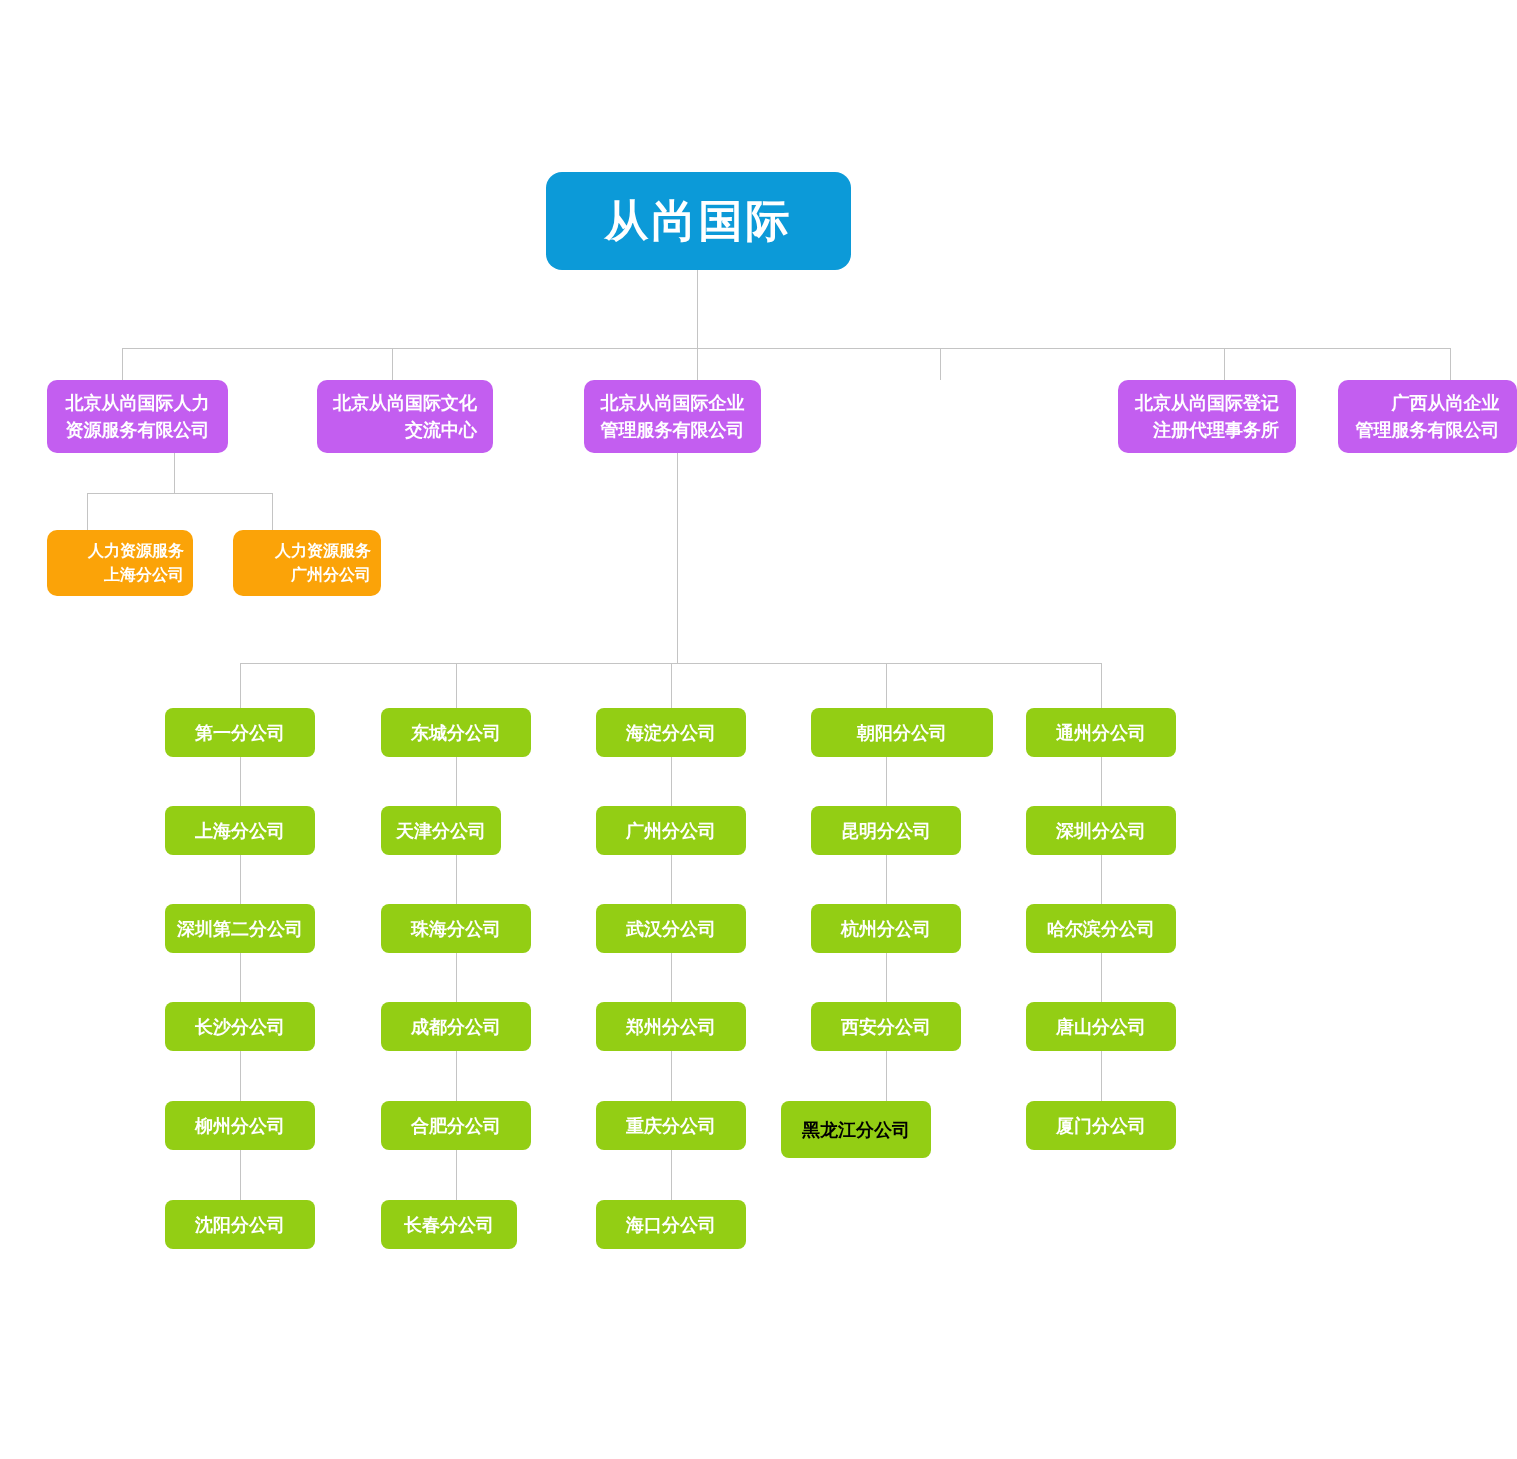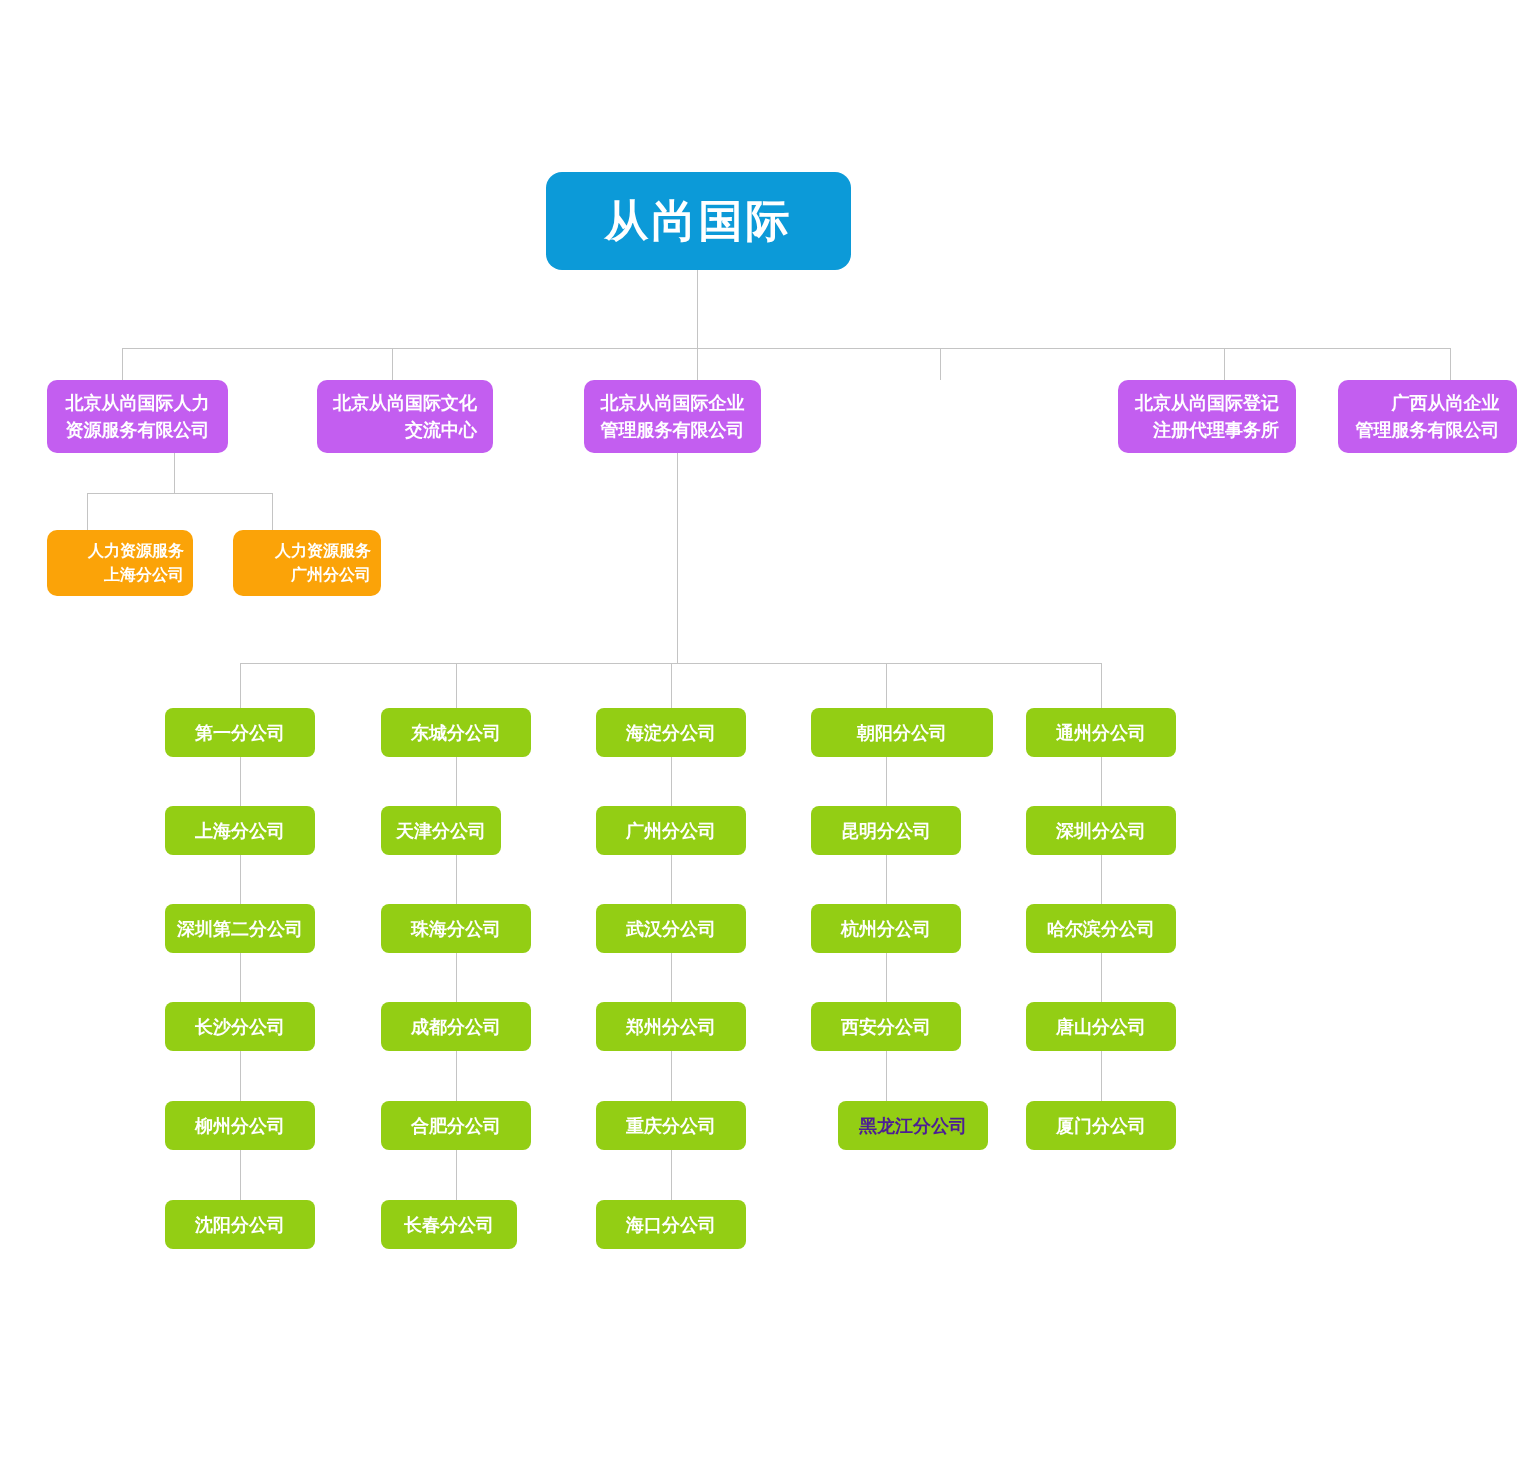--- a/index.html
+++ b/index.html
@@ -62,21 +62,21 @@
     <div class="node branch" style="left: 596px; top: 708px; width: 150px; height: 49px; background: rgb(147, 206, 20); color: rgb(255, 255, 255);">海淀分公司</div>
     <div class="node branch" style="left: 596px; top: 806px; width: 150px; height: 49px; background: rgb(147, 206, 20); color: rgb(255, 255, 255);">广州分公司</div>
     <div class="node branch" style="left: 596px; top: 904px; width: 150px; height: 49px; background: rgb(147, 206, 20); color: rgb(255, 255, 255);">武汉分公司</div>
     <div class="node branch" style="left: 596px; top: 1002px; width: 150px; height: 49px; background: rgb(147, 206, 20); color: rgb(255, 255, 255);">郑州分公司</div>
     <div class="node branch" style="left: 596px; top: 1101px; width: 150px; height: 49px; background: rgb(147, 206, 20); color: rgb(255, 255, 255);">重庆分公司</div>
     <div class="node branch" style="left: 596px; top: 1200px; width: 150px; height: 49px; background: rgb(147, 206, 20); color: rgb(255, 255, 255);">海口分公司</div>
     <div class="node branch" style="left: 811px; top: 708px; width: 182px; height: 49px; background: rgb(147, 206, 20); color: rgb(255, 255, 255);">朝阳分公司</div>
     <div class="node branch" style="left: 811px; top: 806px; width: 150px; height: 49px; background: rgb(147, 206, 20); color: rgb(255, 255, 255);">昆明分公司</div>
     <div class="node branch" style="left: 811px; top: 904px; width: 150px; height: 49px; background: rgb(147, 206, 20); color: rgb(255, 255, 255);">杭州分公司</div>
     <div class="node branch" style="left: 811px; top: 1002px; width: 150px; height: 49px; background: rgb(147, 206, 20); color: rgb(255, 255, 255);">西安分公司</div>
-    <div class="node branch" style="left: 838px; top: 1101px; width: 150px; height: 49px; background: rgb(147, 206, 20); color: #4c1d95;">黑龙江分公司</div>
+    <div class="node branch" style="left: 781px; top: 1101px; width: 150px; height: 57px; background: rgb(147, 206, 20); color: #000000;">黑龙江分公司</div>
     <div class="node branch" style="left: 1026px; top: 708px; width: 150px; height: 49px; background: rgb(147, 206, 20); color: rgb(255, 255, 255);">通州分公司</div>
     <div class="node branch" style="left: 1026px; top: 806px; width: 150px; height: 49px; background: rgb(147, 206, 20); color: rgb(255, 255, 255);">深圳分公司</div>
     <div class="node branch" style="left: 1026px; top: 904px; width: 150px; height: 49px; background: rgb(147, 206, 20); color: rgb(255, 255, 255);">哈尔滨分公司</div>
     <div class="node branch" style="left: 1026px; top: 1002px; width: 150px; height: 49px; background: rgb(147, 206, 20); color: rgb(255, 255, 255);">唐山分公司</div>
     <div class="node branch" style="left: 1026px; top: 1101px; width: 150px; height: 49px; background: rgb(147, 206, 20); color: rgb(255, 255, 255);">厦门分公司</div>
     <div class="cline" style="left: 697px; top: 270px; width: 1px; height: 78px; background: rgb(196, 196, 196);"></div>
     <div class="cline" style="left: 122px; top: 348px; width: 1329px; height: 1px; background: rgb(196, 196, 196);"></div>
     <div class="cline" style="left: 122px; top: 348px; width: 1px; height: 32px; background: rgb(196, 196, 196);"></div>
     <div class="cline" style="left: 392px; top: 348px; width: 1px; height: 32px; background: rgb(196, 196, 196);"></div>
     <div class="cline" style="left: 697px; top: 348px; width: 1px; height: 32px; background: rgb(196, 196, 196);"></div>

